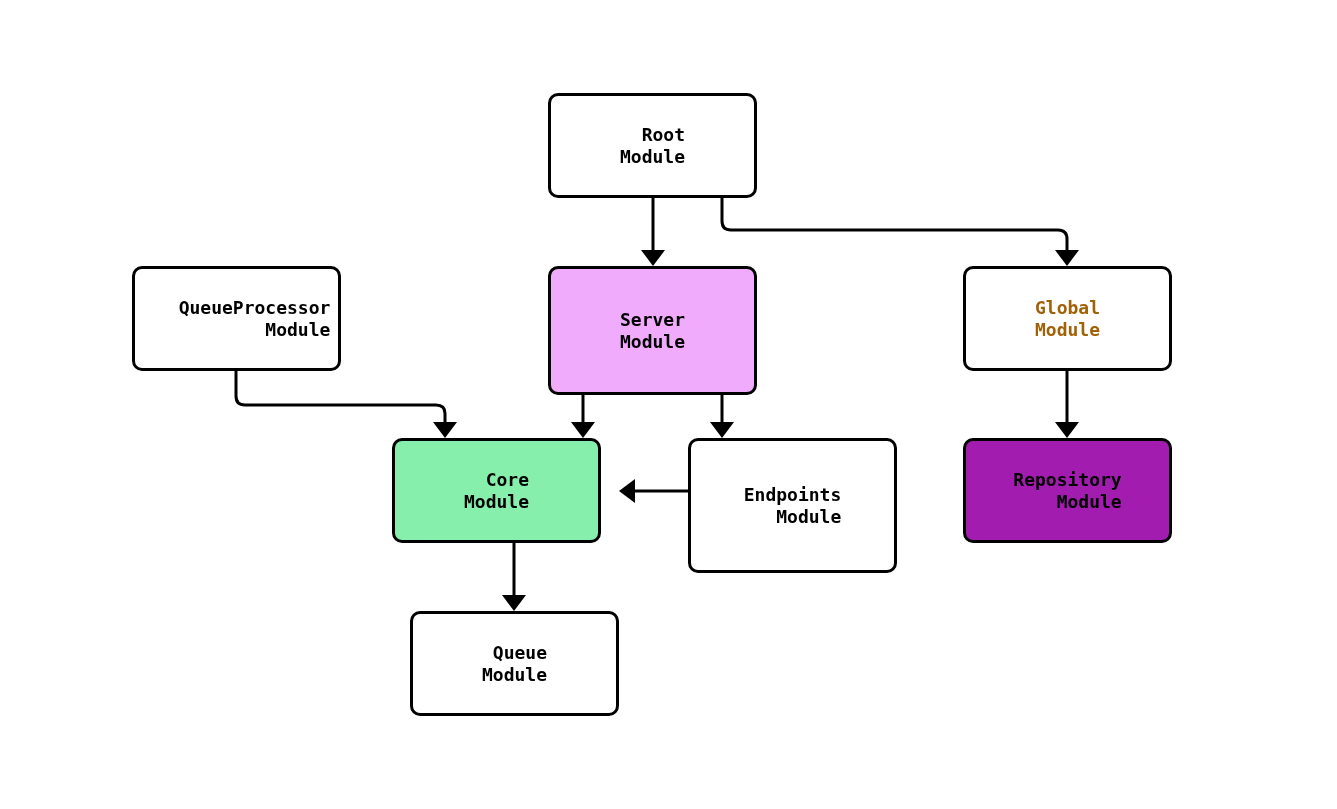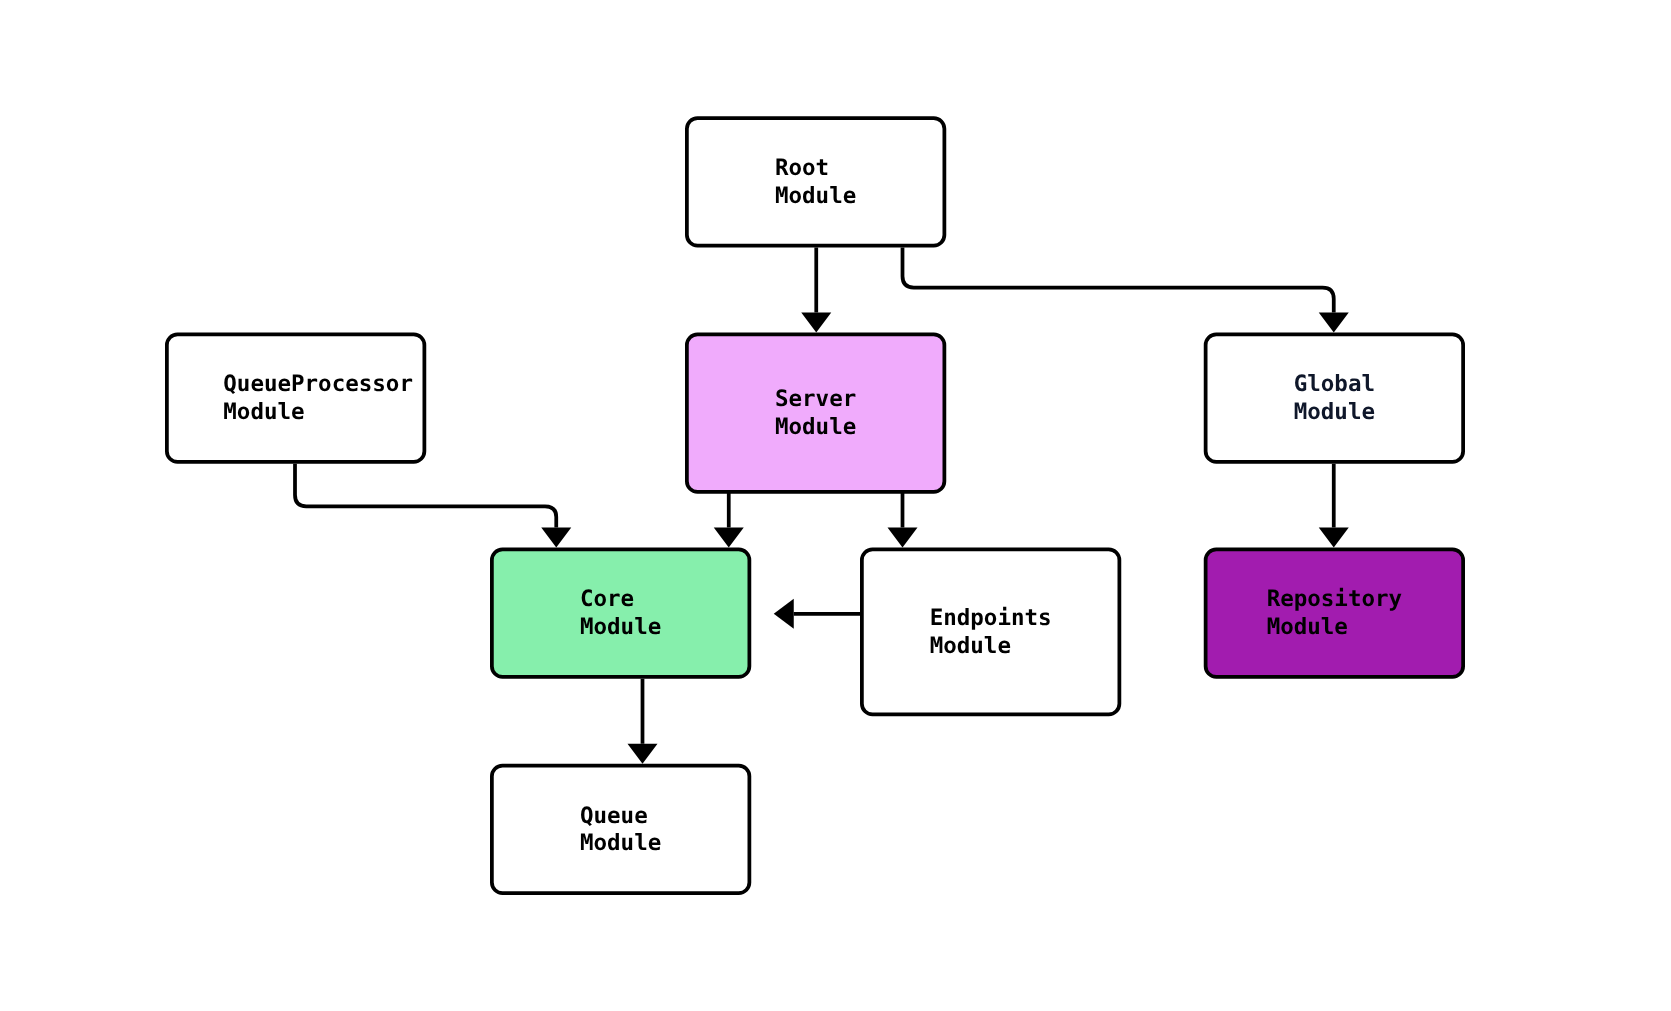--- a/index.html
+++ b/index.html
@@ -22,21 +22,21 @@
     border-radius: 10px;
     background: #fff;
     display: flex;
     align-items: center;
     justify-content: center;
   }
   .node-label {
     font-weight: bold;
     font-size: 18px;
     line-height: 22px;
-    text-align: left;
+    text-align: right;
     white-space: pre-line;
     color: #000;
   }
 </style>
 </head>
 <body>
 
 <div id="canvas" style="background: rgb(255, 255, 255);">
   <svg id="edge-layer" viewBox="0 0 1337 809" xmlns="http://www.w3.org/2000/svg">
       <g>
@@ -79,33 +79,33 @@
       </div>
       <div class="node" style="left: 132px; top: 266px; width: 209px; height: 105px; background: rgb(255, 255, 255); border-color: rgb(0, 0, 0); padding-left: 36px;">
         <span class="node-label" style="color: rgb(0, 0, 0);">QueueProcessor
 Module</span>
       </div>
       <div class="node" style="left: 548px; top: 266px; width: 209px; height: 129px; background: #f0abfc; border-color: rgb(0, 0, 0);">
         <span class="node-label" style="color: rgb(0, 0, 0);">Server
 Module</span>
       </div>
       <div class="node" style="left: 963px; top: 266px; width: 209px; height: 105px; background: rgb(255, 255, 255); border-color: rgb(0, 0, 0);">
-        <span class="node-label" style="color: #0f172a;">Global
+        <span class="node-label" style="color: #a16207;">Global
 Module</span>
       </div>
       <div class="node" style="left: 392px; top: 438px; width: 209px; height: 105px; background: #86efac; border-color: rgb(0, 0, 0);">
         <span class="node-label" style="color: rgb(0, 0, 0);">Core
 Module</span>
       </div>
       <div class="node" style="left: 688px; top: 438px; width: 209px; height: 135px; background: rgb(255, 255, 255); border-color: rgb(0, 0, 0);">
         <span class="node-label" style="color: rgb(0, 0, 0);">Endpoints
 Module</span>
       </div>
       <div class="node" style="left: 963px; top: 438px; width: 209px; height: 105px; background: #a21caf; border-color: rgb(0, 0, 0);">
         <span class="node-label" style="color: rgb(0, 0, 0);">Repository
 Module</span>
       </div>
-      <div class="node" style="left: 392px; top: 611px; width: 209px; height: 105px; background: rgb(255, 255, 255); border-color: rgb(0, 0, 0);">
+      <div class="node" style="left: 410px; top: 611px; width: 209px; height: 105px; background: rgb(255, 255, 255); border-color: rgb(0, 0, 0);">
         <span class="node-label" style="color: rgb(0, 0, 0);">Queue
 Module</span>
       </div>
     </div>
 </div>
 
 </body></html>

